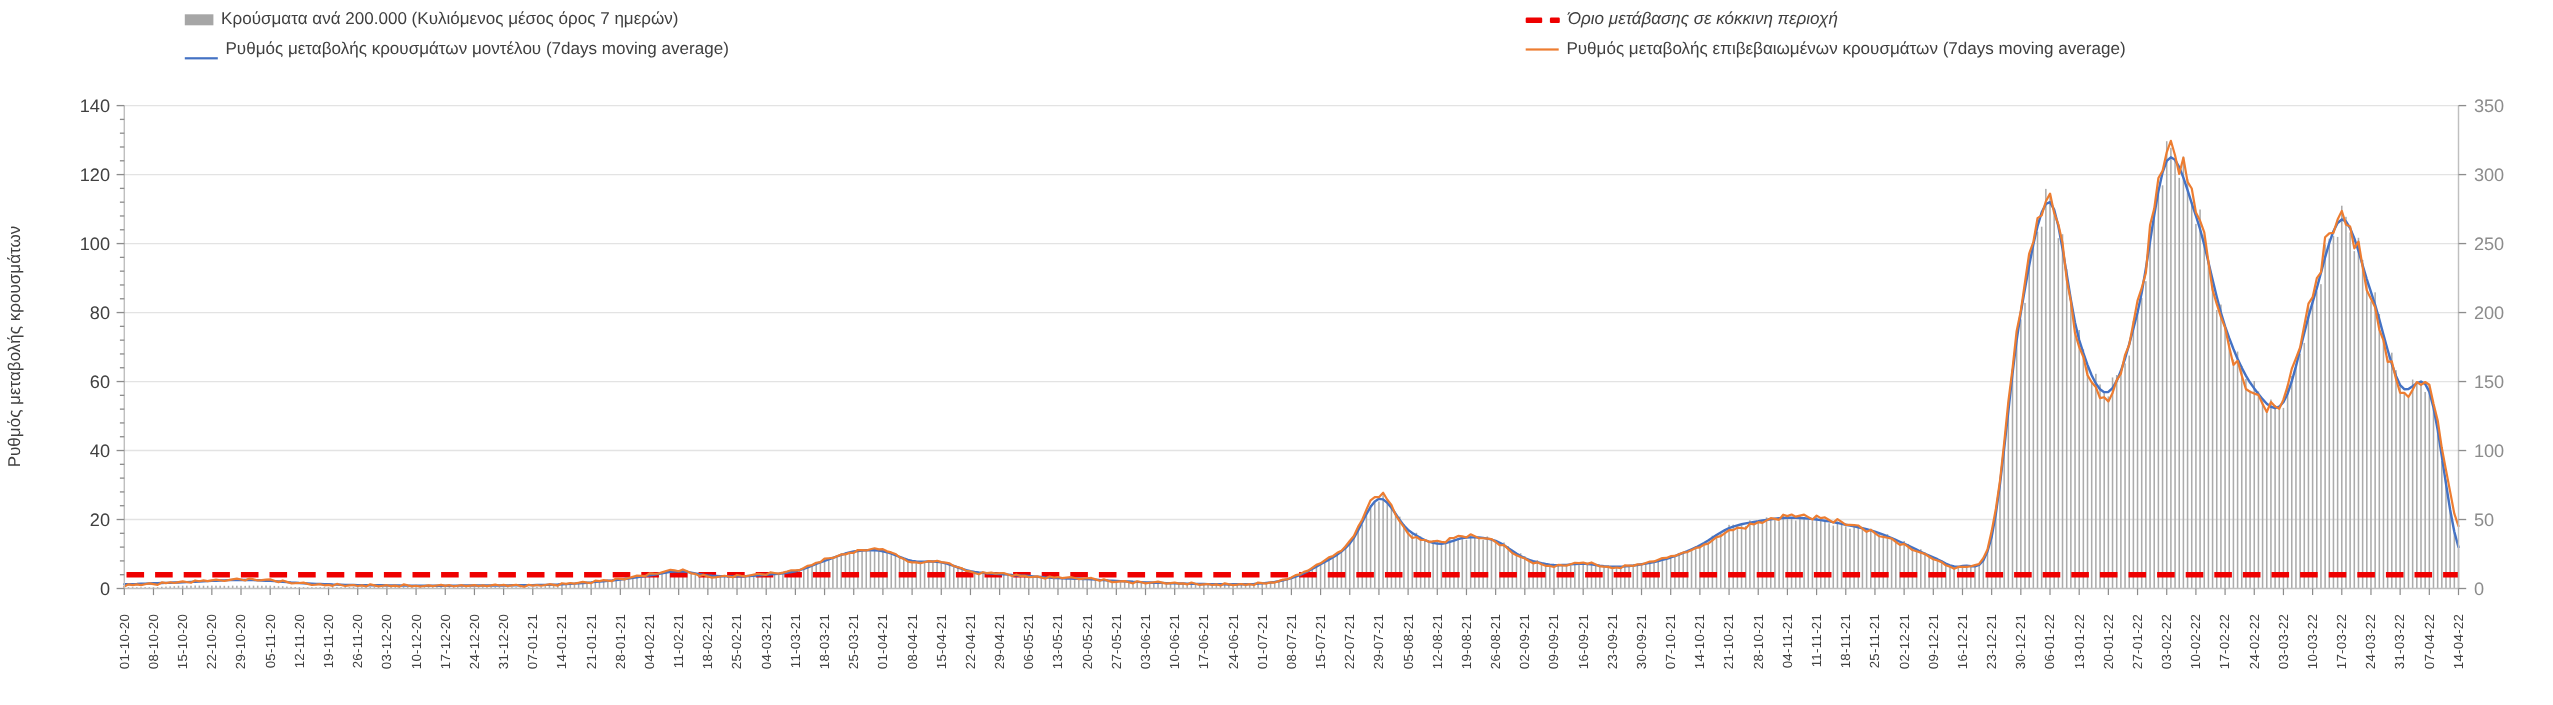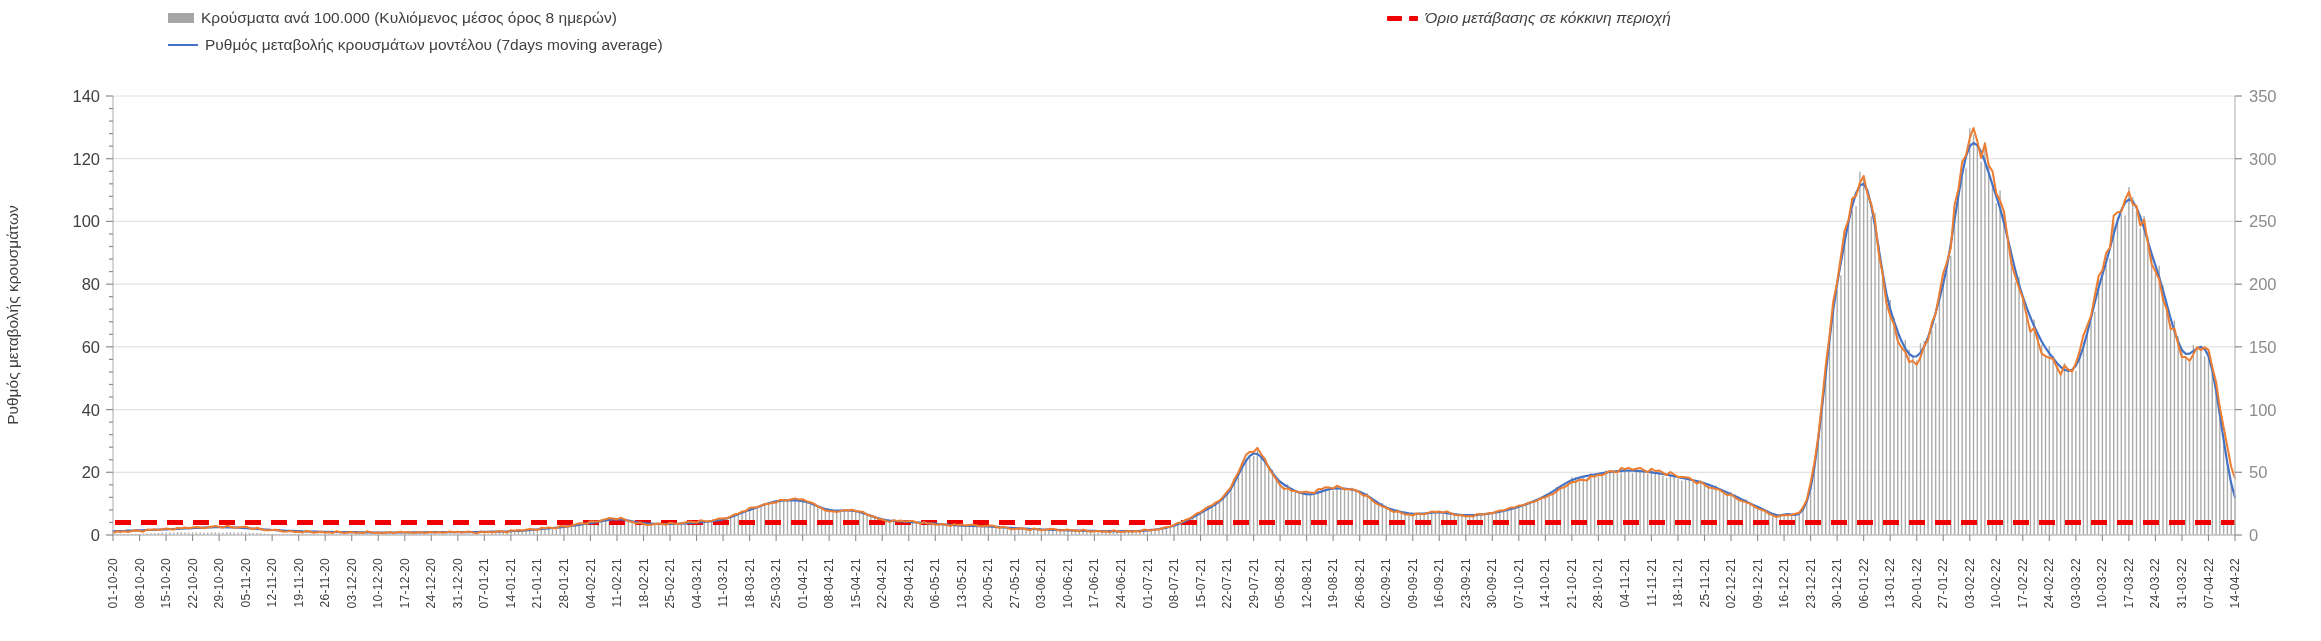--- a/index.html
+++ b/index.html
@@ -820,27 +820,31 @@
       <line x1="2208.475" y1="535" x2="2208.475" y2="541" stroke="#8c8c8c" stroke-width="1.1"></line>
       <text transform="translate(2212.5,558) rotate(-90)" text-anchor="end" fill="#404040" font-size="12px" letter-spacing="0.3px">07-04-22</text>
       <line x1="2235" y1="535" x2="2235" y2="541" stroke="#8c8c8c" stroke-width="1.1"></line>
       <text transform="translate(2239.0,558) rotate(-90)" text-anchor="end" fill="#404040" font-size="12px" letter-spacing="0.3px">14-04-22</text>
       <text transform="translate(18,315) rotate(-90)" text-anchor="middle" fill="#404040" font-size="15.5px">Ρυθμός μεταβολής κρουσμάτων</text>
     </svg>
 
   <div class="legend">
     <div class="legend-item" style="left:168px;top:9px;">
       <span class="sw-bar"></span>
-      <span>Κρούσματα ανά 100.000 (Κυλιόμενος μέσος όρος 8 ημερών)</span>
+      <span>Κρούσματα ανά 200.000 (Κυλιόμενος μέσος όρος 7 ημερών)</span>
     </div>
     <div class="legend-item" style="left:1387px;top:9px;font-style:italic;">
       <span class="sw-dashes">
           <i></i>
           <i></i>
         </span>
       <span>Όριο μετάβασης σε κόκκινη περιοχή</span>
     </div>
-    <div class="legend-item" style="left:168px;top:36px;">
+    <div class="legend-item" style="left:168px;top:36px;align-items:flex-end;">
       <span class="sw-line"></span>
       <span>Ρυθμός μεταβολής κρουσμάτων μοντέλου (7days moving average)</span>
+    </div>
+    <div class="legend-item" style="left:1387px;top:36px;">
+      <span class="sw-line orange"></span>
+      <span>Ρυθμός μεταβολής επιβεβαιωμένων κρουσμάτων (7days moving average)</span>
     </div>
   </div>
 </div>
 
 </body></html>

